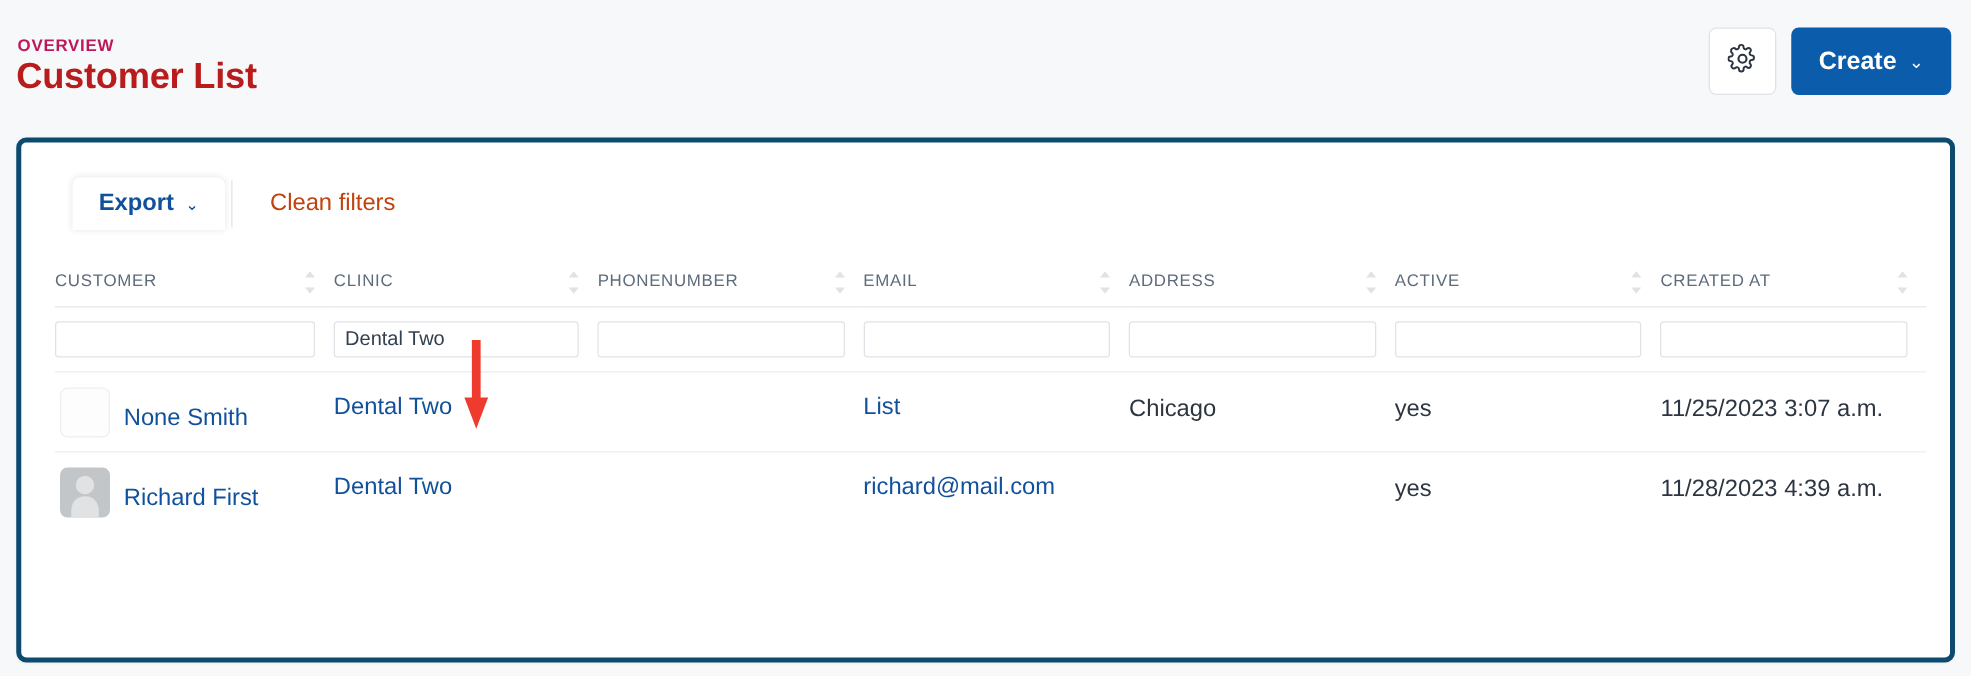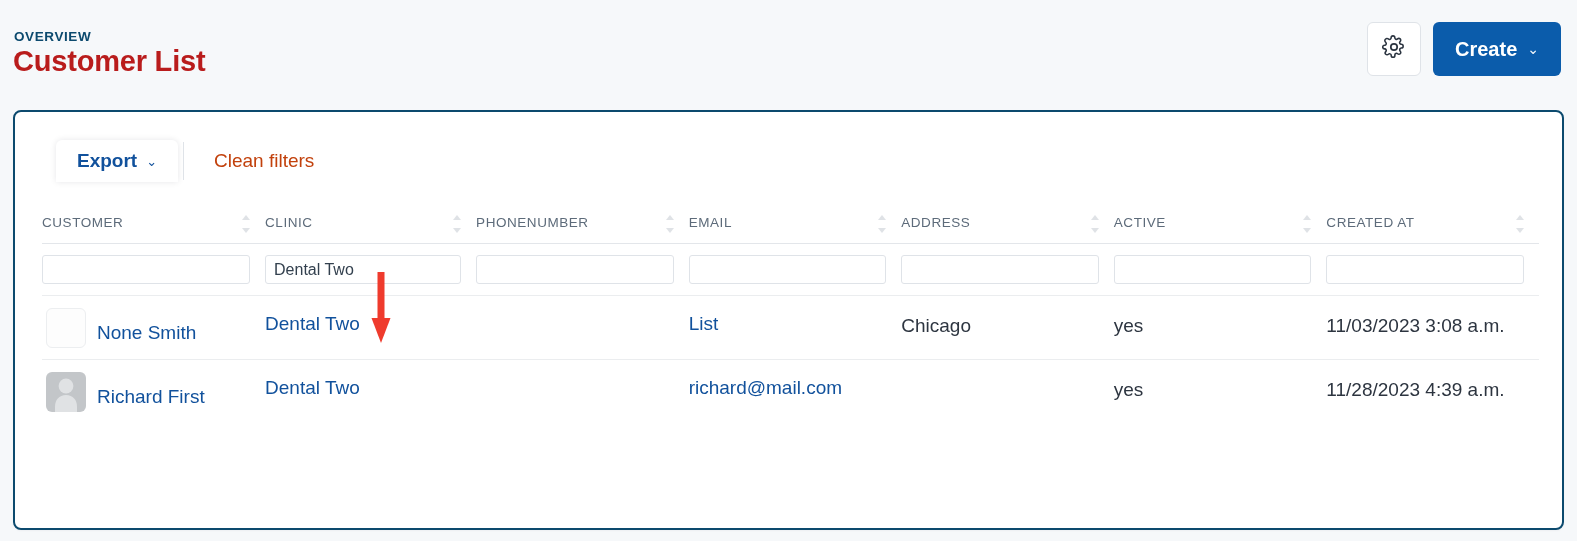--- a/index.html
+++ b/index.html
@@ -12,21 +12,21 @@
 
   
   .page-header {
     position: absolute; left: 0; top: 0;
     width: 1577px; height: 110px;
     background: #f6f8fa;
   }
   .overview-label {
     position: absolute; left: 14px; top: 29px;
     font-size: 13.5px; letter-spacing: 0.6px;
-    color: #0c4a6e; font-weight: 600;
+    color: #be185d; font-weight: 600;
   }
   .page-title {
     position: absolute; left: 13px; top: 45px;
     font-size: 29px; font-weight: 700; color: #b91c1c;
     letter-spacing: -0.2px;
   }
   .header-actions {
     position: absolute; right: 16px; top: 22px;
     display: flex; align-items: center; gap: 12px;
   }
@@ -49,21 +49,21 @@
     display: flex; align-items: center; gap: 10px;
     cursor: pointer;
   }
   .create-button .caret { font-size: 14px; font-weight: 400; opacity: .95; }
 
   
   .card {
     position: absolute; left: 13px; top: 110px;
     width: 1551px; height: 420px;
     background: #ffffff;
-    border: 2px solid #0c4a6e;
+    border: 4px solid #0c4a6e;
     border-radius: 8px;
     box-shadow: 0 1px 2px rgba(16,24,40,.04);
   }
 
   
   .toolbar {
     position: absolute; left: 0; top: 0; width: 100%; height: 76px;
   }
   .export-tab {
     position: absolute; left: 41px; top: 28px;
@@ -331,21 +331,21 @@
           <td>
             <span class="link email-cell">List</span>
           </td>
           <td>
             <span class="addr-cell">Chicago</span>
           </td>
           <td>
             <span class="active-cell">yes</span>
           </td>
           <td>
-            <span class="created-cell">11/03/2023 3:08 a.m.</span>
+            <span class="created-cell">11/25/2023 3:07 a.m.</span>
           </td>
         </tr>
 
         <tr class="data-row">
           <td>
             <div class="cust-cell">
               <div class="avatar-person">
                 <svg width="40" height="40" viewBox="0 0 40 40">
                   <circle cx="20" cy="14" r="7.4" fill="#e0e2e4"></circle>
                   <path d="M20 23c-7 0-11 5.2-11 11.5V40h22v-5.5C31 28.2 27 23 20 23z" fill="#e0e2e4"></path>

